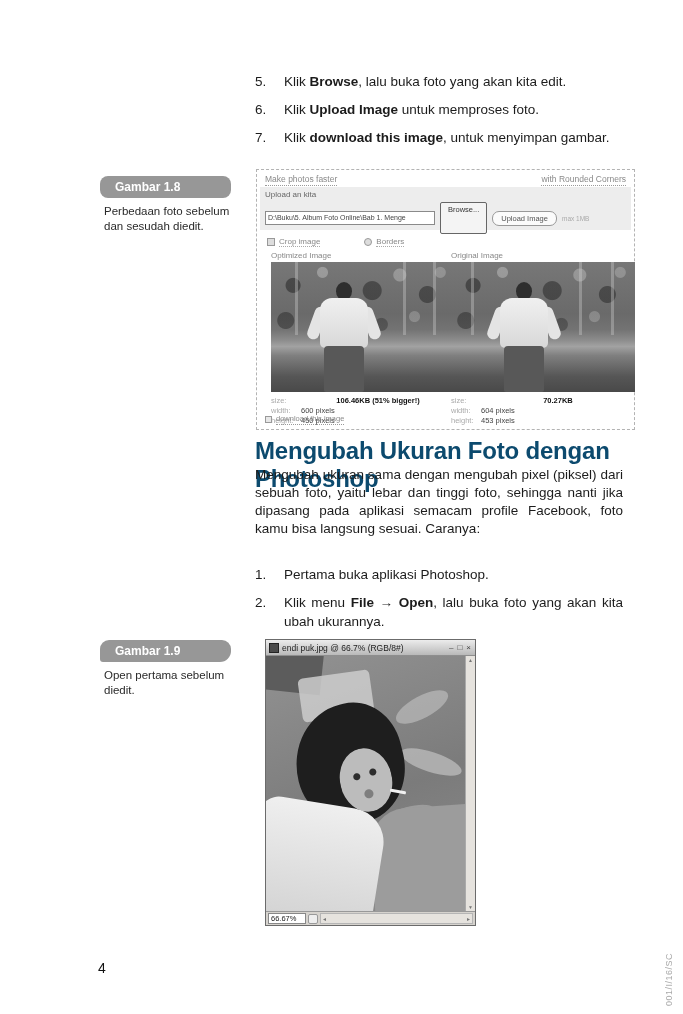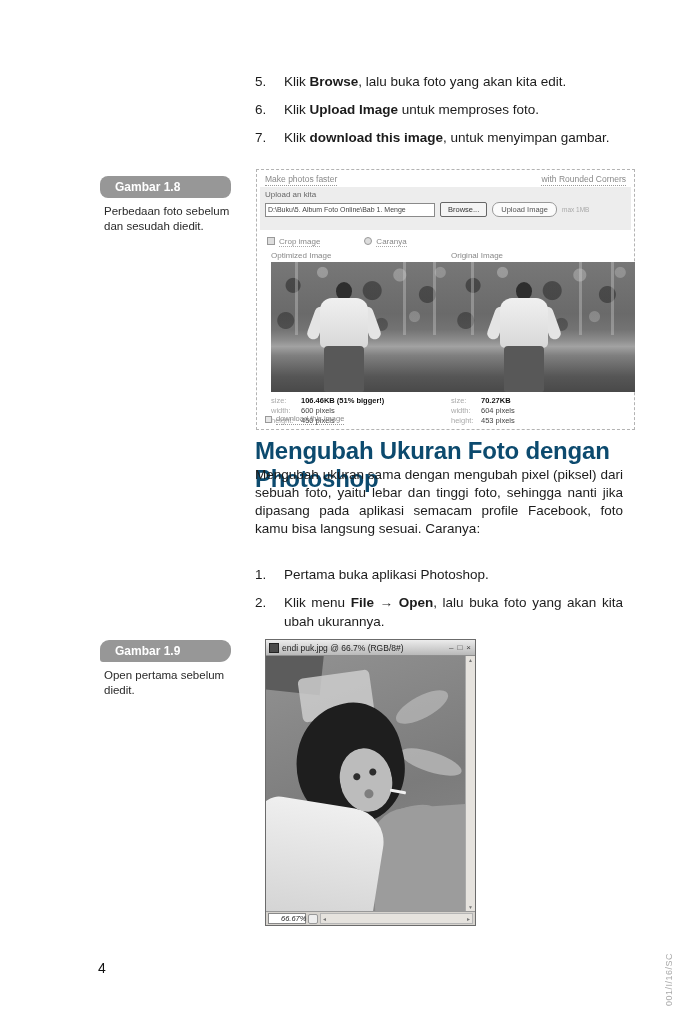--- a/index.html
+++ b/index.html
@@ -37,36 +37,36 @@
   .tool {
     position:absolute; left:256px; top:169px; width:379px; height:261px;
     border:1px dashed #b3b3b3; background:#fff; font-size:8px; color:#777;
   }
   .tagline-row { position:absolute; top:4px; left:8px; right:8px; display:flex; justify-content:space-between; font-size:8.5px; }
   .dotted { border-bottom:1px dotted #9a9a9a; padding-bottom:1px; color:#8a8a8a; }
   .upload-panel { position:absolute; top:17px; left:3px; right:3px; height:43px; background:#ededed; padding:3px 5px; }
   .upload-panel .panel-head { font-size:8px; color:#666; margin-bottom:3px; }
   .file-row { display:flex; align-items:center; gap:5px; }
   .file-input { width:170px; height:14px; background:#fff; border:1px solid #8a8a8a; font-size:7px; color:#444; padding:0 2px; line-height:12px; white-space:nowrap; overflow:hidden; }
-  .btn-browse { height:15px; padding:0 7px; background:#f4f4f4; border:1px solid #666; border-radius:2px; font-size:7.5px; color:#333; line-height:13px; }
+  .btn-browse { height:32px; padding:0 7px; background:#f4f4f4; border:1px solid #666; border-radius:2px; font-size:7.5px; color:#333; line-height:13px; }
   .btn-upload { height:15px; padding:0 8px; background:#fbfbfb; border:1px solid #999; border-radius:7px; font-size:7.5px; color:#555; line-height:13px; }
   .size-note { font-size:6.5px; color:#aaa; }
   .links-row { position:absolute; top:67px; left:10px; display:flex; gap:44px; font-size:8px; }
-  .tool-link { display:flex; align-items:flex-start; gap:4px; color:#888; }
+  .tool-link { display:flex; align-items:center; gap:4px; color:#888; }
   .tool-link .label { border-bottom:1px dotted #aaa; }
   .mini-icon { width:8px; height:8px; border:1px solid #999; background:#ddd; display:inline-block; }
   .mini-icon.round { border-radius:50%; }
   .img-col { position:absolute; top:81px; width:184px; }
   .img-col.left { left:14px; }
   .img-col.right { left:194px; }
   .img-col .col-head { font-size:8px; color:#888; margin-bottom:2px; }
   .stats { display:grid; grid-template-columns:30px 1fr; row-gap:1px; margin-top:4px; font-size:7.5px; }
   .stats .slabel { color:#aaa; }
   .stats .sval { color:#444; }
-  .stats .sval.strong { font-weight:bold; color:#111; }
+  .stats .sval.strong { font-weight:bold; color:#111;text-align:center; }
   .download-row { position:absolute; left:8px; bottom:4px; display:flex; align-items:center; gap:4px; font-size:7.5px; color:#888; }
   .dl-icon { width:7px; height:7px; border:1px solid #999; background:#e8e8e8; }
 
   
   .photo {
     position:relative; width:184px; height:130px; overflow:hidden;
     background: linear-gradient(180deg,#777 0%,#6a6a6a 40%,#737373 52%,#8c8c8c 60%,#a2a2a2 65%,#7f7f7f 72%,#565656 88%,#494949 100%);
   }
   .photo::before {
     content:""; position:absolute; inset:0;
@@ -97,21 +97,21 @@
   
   .ps-window { position:absolute; left:265px; top:639px; width:211px; height:287px; border:1px solid #6b6b6b; background:#d6d3ce; display:flex; flex-direction:column; }
   .ps-titlebar { height:16px; flex:0 0 16px; display:flex; align-items:center; background:linear-gradient(180deg,#ececec,#b9b9b9); border-bottom:1px solid #8e8e8e; }
   .ps-title-icon { width:10px; height:10px; margin:0 3px; background:#4a4a4a; border:1px solid #222; flex:0 0 10px; }
   .ps-title { flex:1; font-size:8.5px; color:#222; white-space:nowrap; overflow:hidden; }
   .ps-controls { display:flex; gap:4px; margin:0 4px; font-size:8px; color:#444; }
   .ps-body { flex:1; display:flex; min-height:0; }
   .ps-canvas { flex:1; position:relative; overflow:hidden; background:#8e8e8e; }
   .ps-vscroll { flex:0 0 10px; background:#e6e3de; border-left:1px solid #aaa; display:flex; flex-direction:column; justify-content:space-between; align-items:center; font-size:5px; color:#777; padding:1px 0; }
   .ps-status { height:14px; flex:0 0 14px; display:flex; align-items:center; gap:2px; background:#d6d3ce; border-top:1px solid #999; padding:0 2px; }
-  .zoom-box { width:38px; height:11px; background:#fff; border:1px solid #888; font-size:7.5px; color:#222; line-height:10px; padding-left:12px;font-style:italic; }
+  .zoom-box { width:38px; height:11px; background:#fff; border:1px solid #888; font-size:7.5px; color:#222; line-height:10px; padding-left:2px; }
   .status-icon { width:10px; height:10px; border:1px solid #999; background:#eee; border-radius:2px; }
   .hscroll { flex:1; height:11px; background:#e6e3de; border:1px solid #b5b5b5; display:flex; justify-content:space-between; align-items:center; font-size:5px; color:#777; padding:0 1px; }
 
   
   .portrait { position:absolute; inset:0; background:linear-gradient(160deg,#929292,#7b7b7b 55%,#8d8d8d); }
   .g-dark { position:absolute; left:-6px; top:-6px; width:62px; height:42px; background:#5c5c5c; transform:rotate(6deg); }
   .g-light { position:absolute; left:34px; top:18px; width:72px; height:44px; background:#cdcdcd; transform:rotate(-8deg); border-radius:5px; opacity:.85; }
   .g-leaf1 { position:absolute; right:14px; top:40px; width:58px; height:22px; background:#b4b4b4; border-radius:50%; transform:rotate(-28deg); opacity:.8; }
   .g-leaf2 { position:absolute; right:2px; top:96px; width:64px; height:20px; background:#bdbdbd; border-radius:50%; transform:rotate(18deg); opacity:.75; }
   .g-leaf3 { position:absolute; right:30px; top:150px; width:46px; height:16px; background:#a9a9a9; border-radius:50%; transform:rotate(-12deg); opacity:.7; }
@@ -168,21 +168,21 @@
       <span class="size-note">max 1MB</span>
     </div>
   </div>
   <div class="links-row">
     <span class="tool-link">
       <span class="mini-icon"></span>
       <span class="label">Crop image</span>
     </span>
     <span class="tool-link">
       <span class="mini-icon round"></span>
-      <span class="label">Caranya</span>
+      <span class="label">Borders</span>
     </span>
   </div>
 
   <div class="img-col left">
     <div class="col-head">Optimized Image</div>
     <div class="photo">
       <div class="trunk" style="left:24px;"></div>
       <div class="trunk" style="left:132px;"></div>
       <div class="trunk" style="left:162px;"></div>
       <div class="figure-person">

